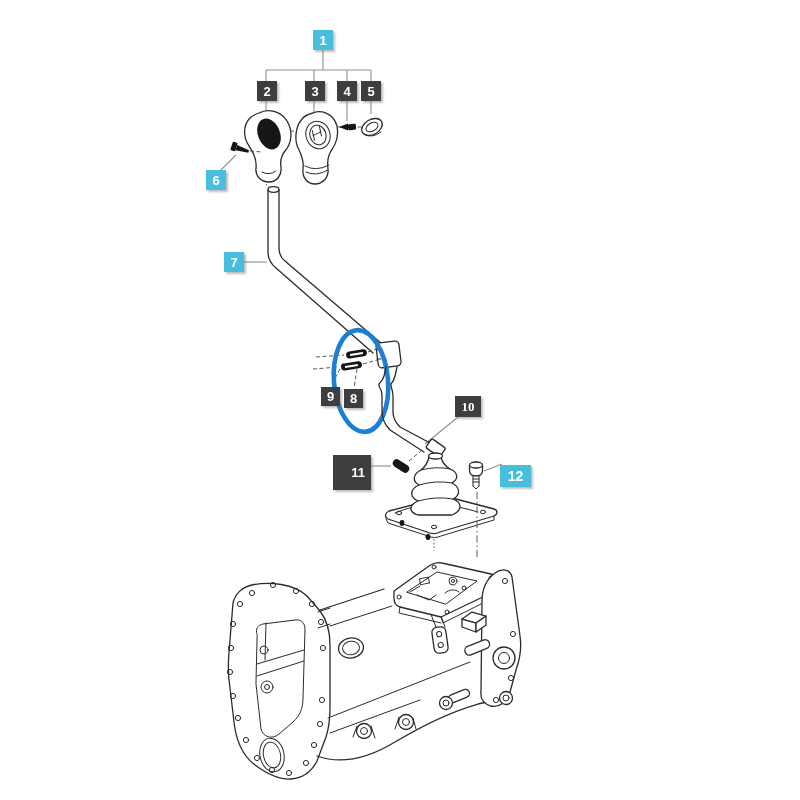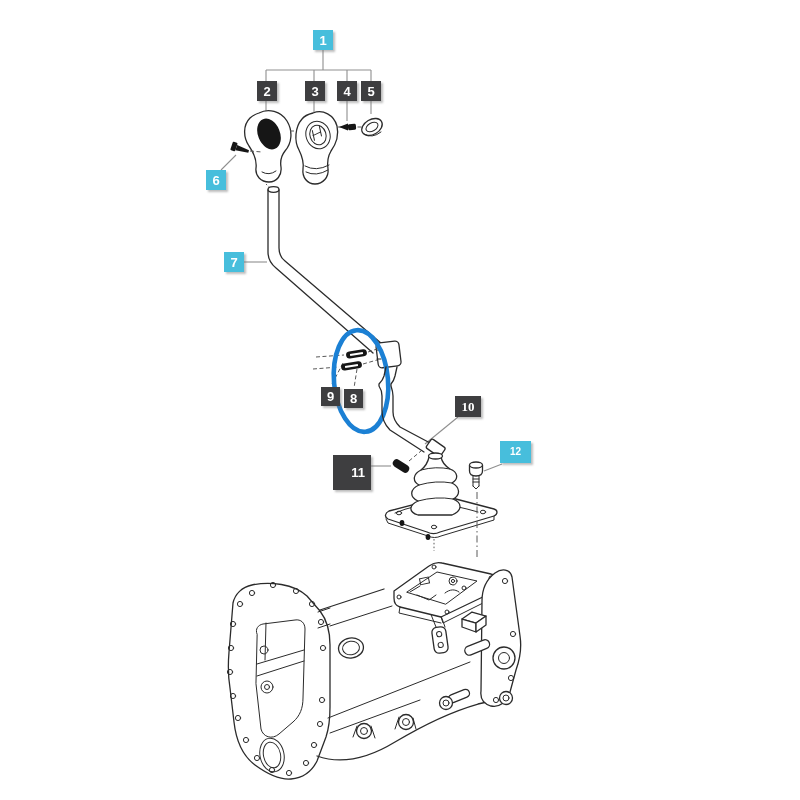--- a/index.html
+++ b/index.html
@@ -28,21 +28,21 @@
   .dashdot{stroke:#5a5a5a;fill:none;stroke-width:1;stroke-dasharray:7 3 1.5 3;}
   .hl{stroke:var(--highlight-blue,#1b80d4);fill:none;stroke-width:4.6;}
   .callout{
     position:absolute;display:flex;align-items:center;justify-content:center;
     color:#fff;font-weight:bold;font-size:13px;line-height:1;
     box-shadow:2px 2px 2px rgba(110,110,110,.45);
     user-select:none;cursor:pointer;
   }
   .callout.cyan{background:var(--callout-cyan,#47bedc);}
   .callout.dark{background:var(--callout-dark,#3e3e40);}
-  .callout.big{font-size:10px;}
+  .callout.big{font-size:14px;margin-top:24px;}
 </style>
 </head>
 <body>
 
 <div class="stage">
 
 <svg width="800" height="800" viewBox="0 0 800 800">
 
   <g>
     <path class="leader" d="M323 50 V70 M266 70 H371 M266 70 V81 M314 70 V81 M347 70 V81 M371 70 V81"></path>

